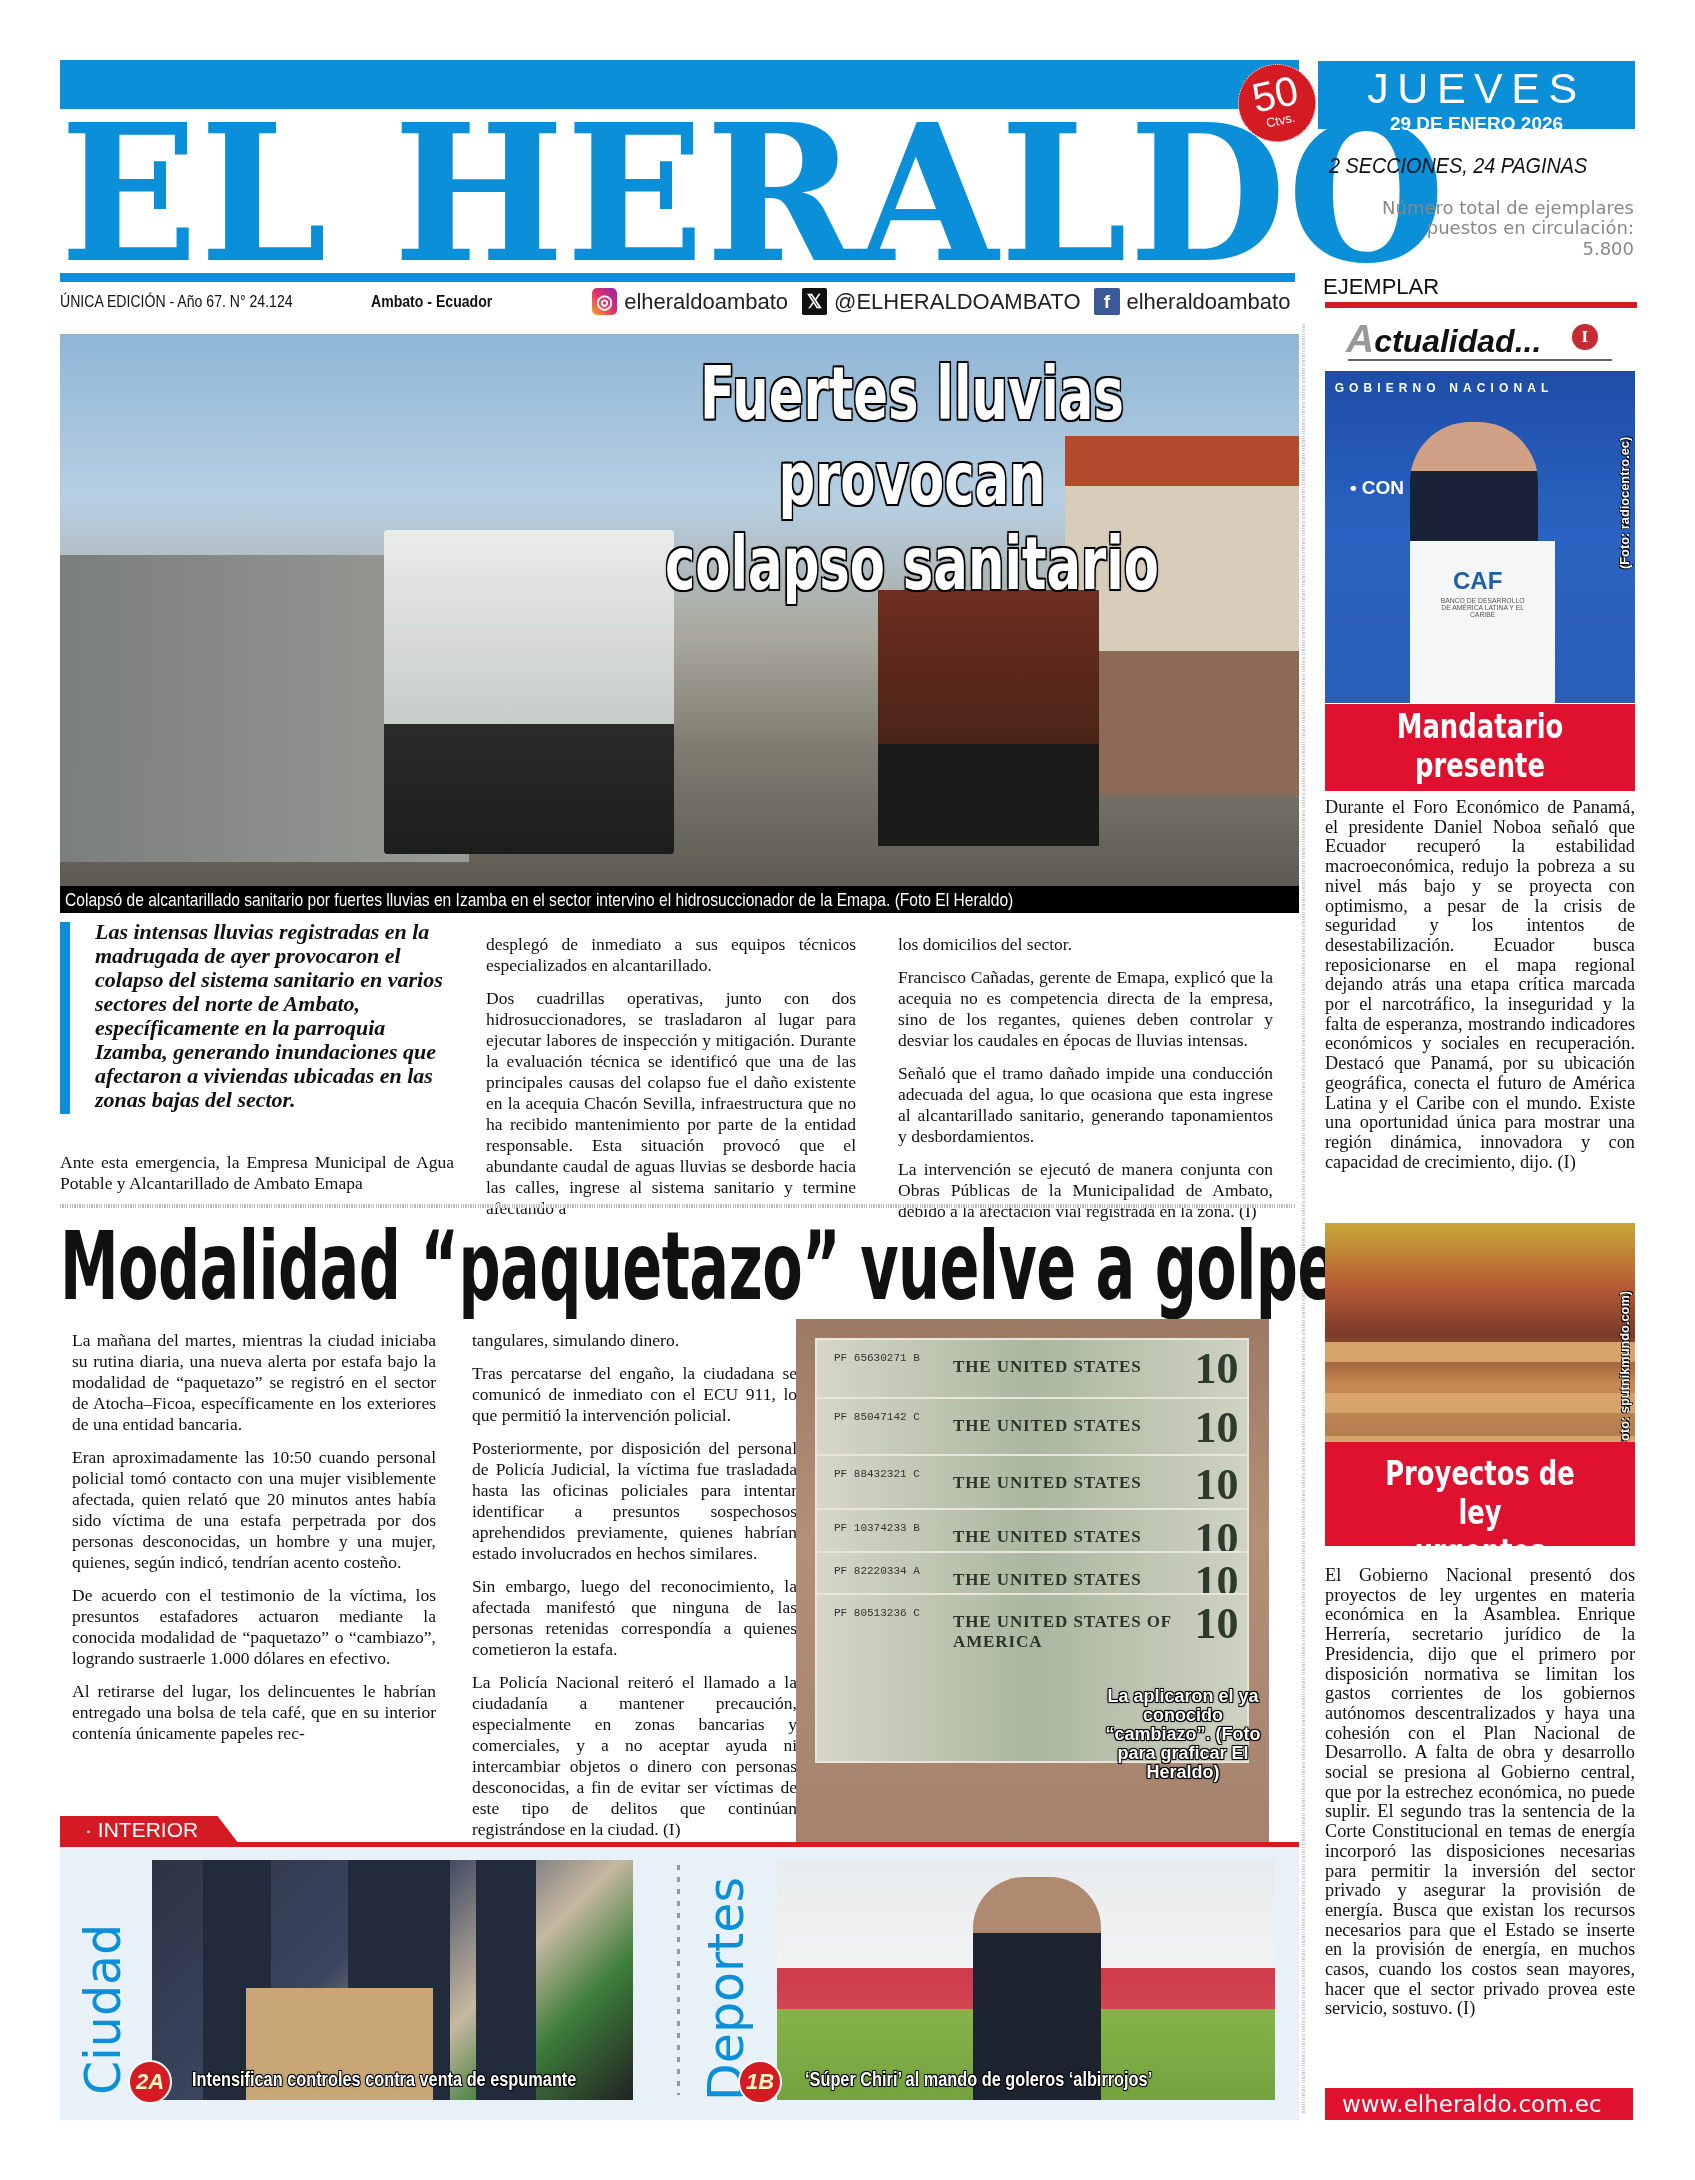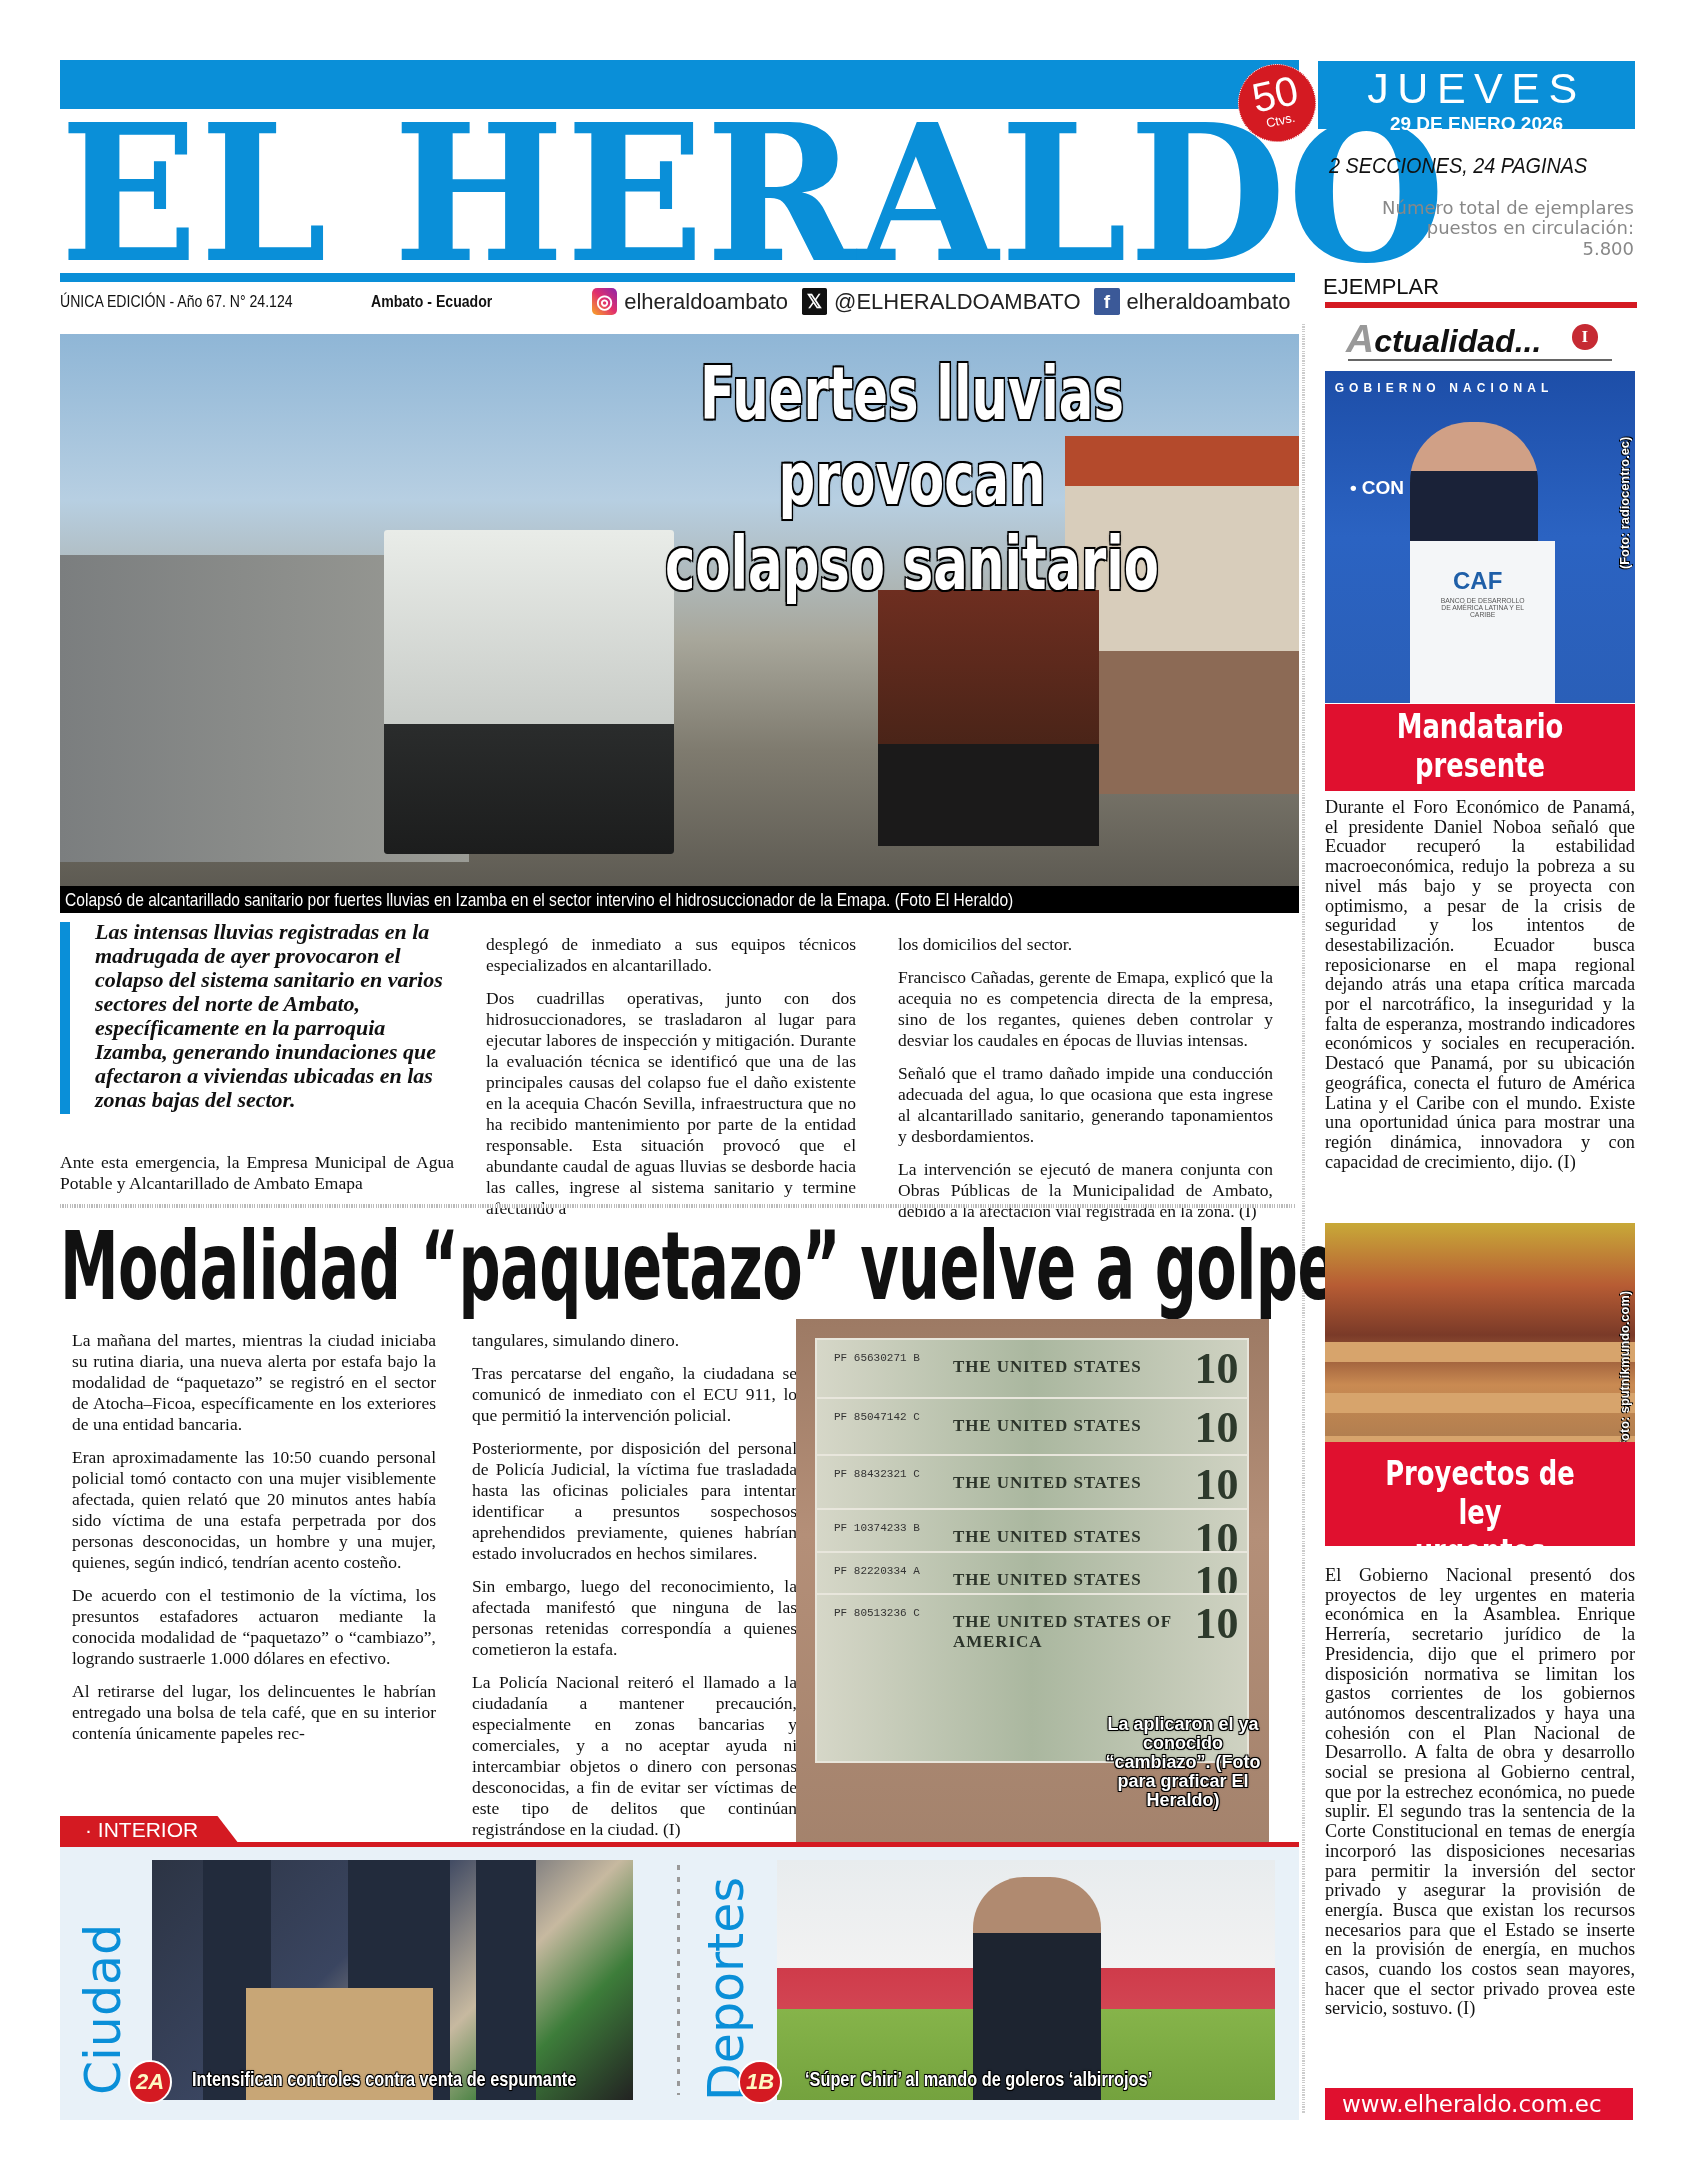--- a/index.html
+++ b/index.html
@@ -74,21 +74,21 @@
   .s2-col2 { position: absolute; left: 460px; top: 1318px; width: 349px; }
   .money-photo { position: absolute; left: 796px; top: 1319px; width: 473px; height: 540px; overflow:hidden;
     background: linear-gradient(180deg,#9d7a64,#b48f78 40%,#a3826c); }
   .bill { position: absolute; left: 19px; width: 434px; height: 61px; border: 2.6px solid #e8e6dc; background: linear-gradient(90deg,#d6d7c8,#aab79f 50%,#cfd2c2); }
   .bill .ten { position:absolute; right: 8.5px; top: 3.4px; font-family: "Liberation Serif", serif; font-weight:bold; font-size: 44px; color:#2e3a2c; }
   .bill .serial { position:absolute; left: 17px; top: 12px; font-family: "Liberation Mono", monospace; font-size: 11px; color:#333; }
   .bill .us { position:absolute; left: 136px; top: 17px; font-family: "Liberation Serif", serif; font-weight:bold; font-size: 17px; color:#2c342a; letter-spacing: 0.9px; }
   .bill.big { height: 170px; }
   .money-caption { position: absolute; left: 302px; top: 368px; width: 170px; text-align: center; color: #fff;
     font-family: "Liberation Sans", sans-serif; font-weight: bold; font-size: 18px; line-height: 19px;
-    text-shadow: 0 0 2.6px #000, 0.9px 0.9px 0 #000, -0.9px -0.9px 0 #000, 0.9px -0.9px 0 #000, -0.9px 0.9px 0 #000; margin-top: 28px; }
+    text-shadow: 0 0 2.6px #000, 0.9px 0.9px 0 #000, -0.9px -0.9px 0 #000, 0.9px -0.9px 0 #000, -0.9px 0.9px 0 #000; }
 
   
   .interior-tab { position: absolute; left: 60px; top: 1816px; width: 179px; height: 28px; background: #d41a22; color: #fff;
     font-family: "Liberation Sans", sans-serif; font-size: 21px; line-height: 28px; padding-left: 25px;
     clip-path: polygon(0 0, 88% 0, 100% 100%, 0 100%); }
   .interior-rule { position: absolute; left: 60px; top: 1842px; width: 1239px; height: 5.1px; background: #d41a22; }
   .interior-box { position: absolute; left: 60px; top: 1847px; width: 1239px; height: 273px; background: #e8f1f8; }
   .vert-label { position: absolute; font-family: "DejaVu Sans", sans-serif; color: #0a8fd8; font-size: 49px; white-space: nowrap;
     transform: rotate(-90deg); transform-origin: left top; }
   .promo-photo { position: absolute; overflow: hidden; }

